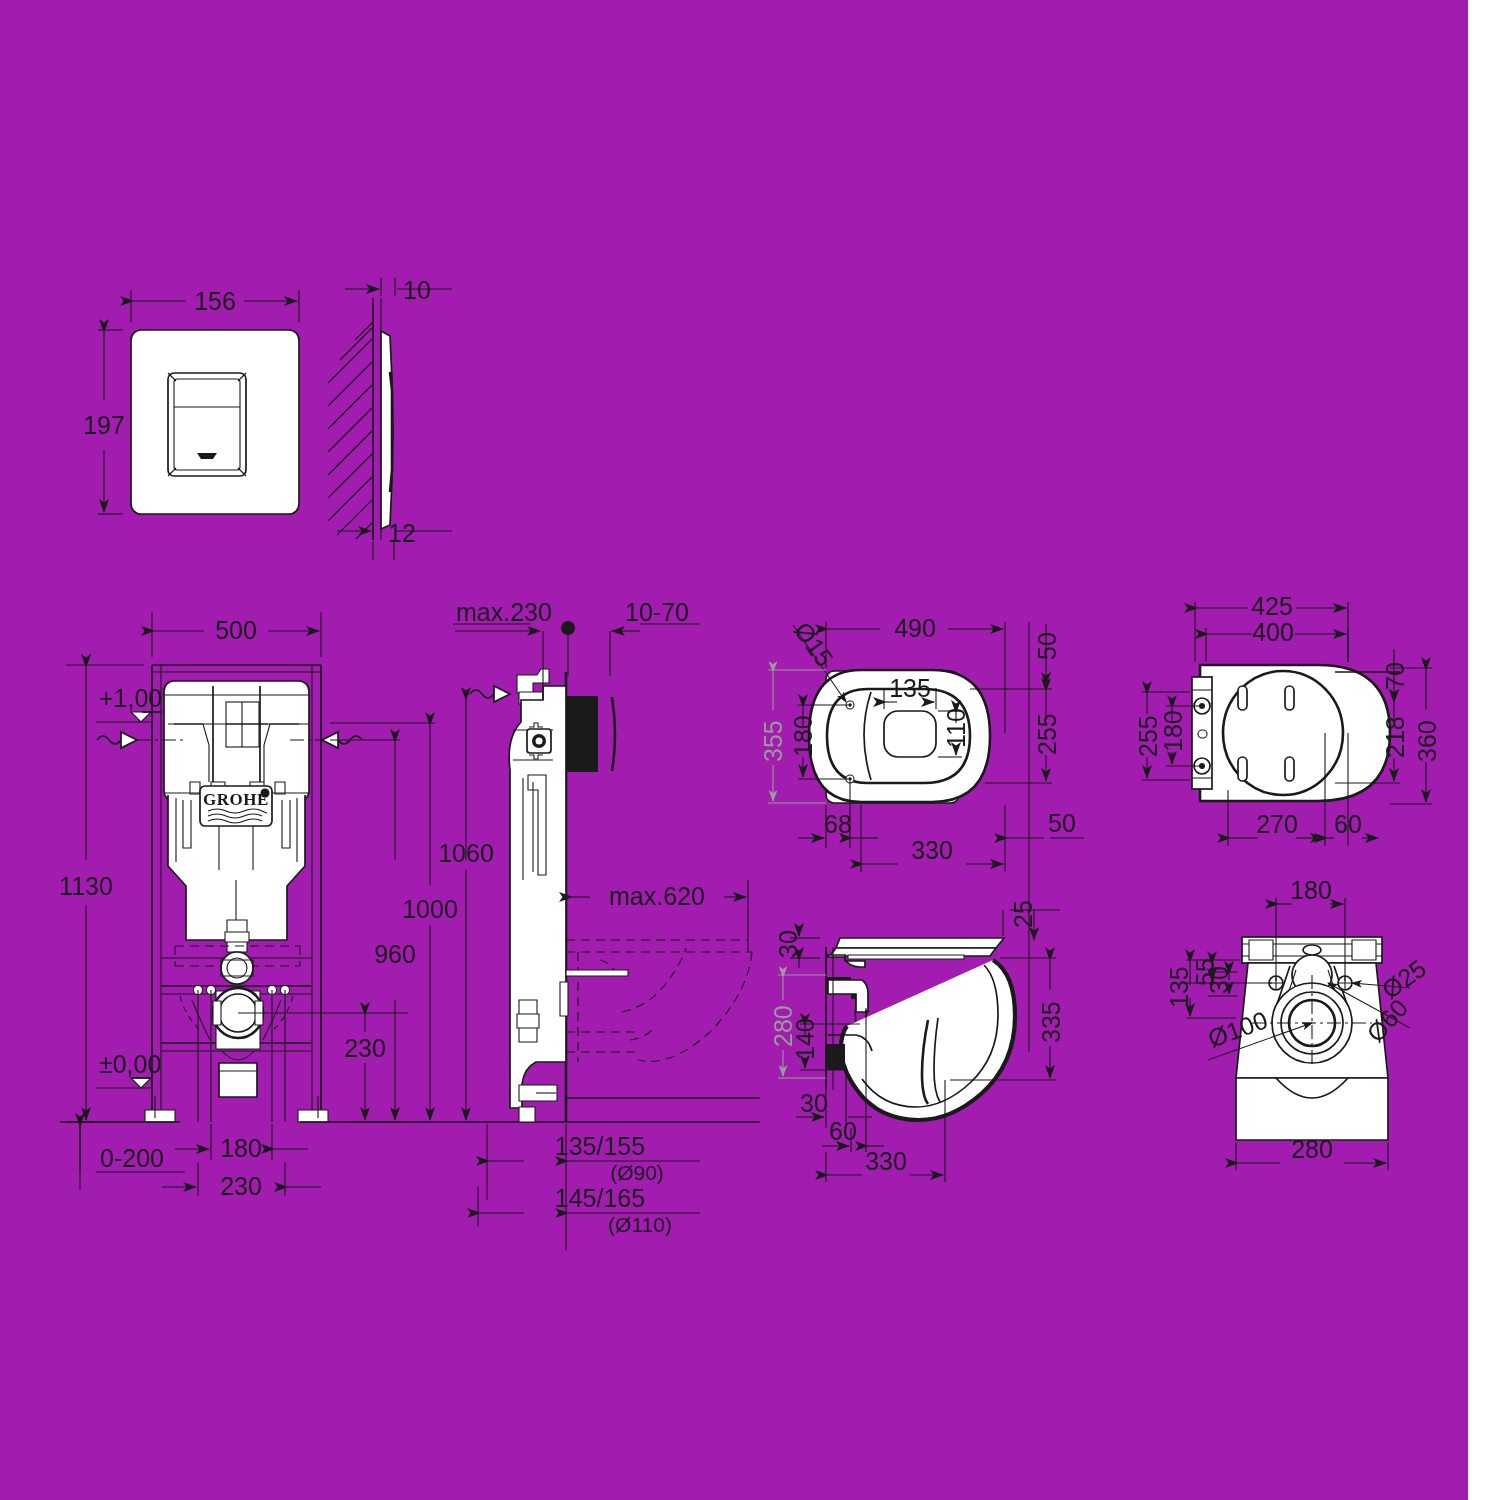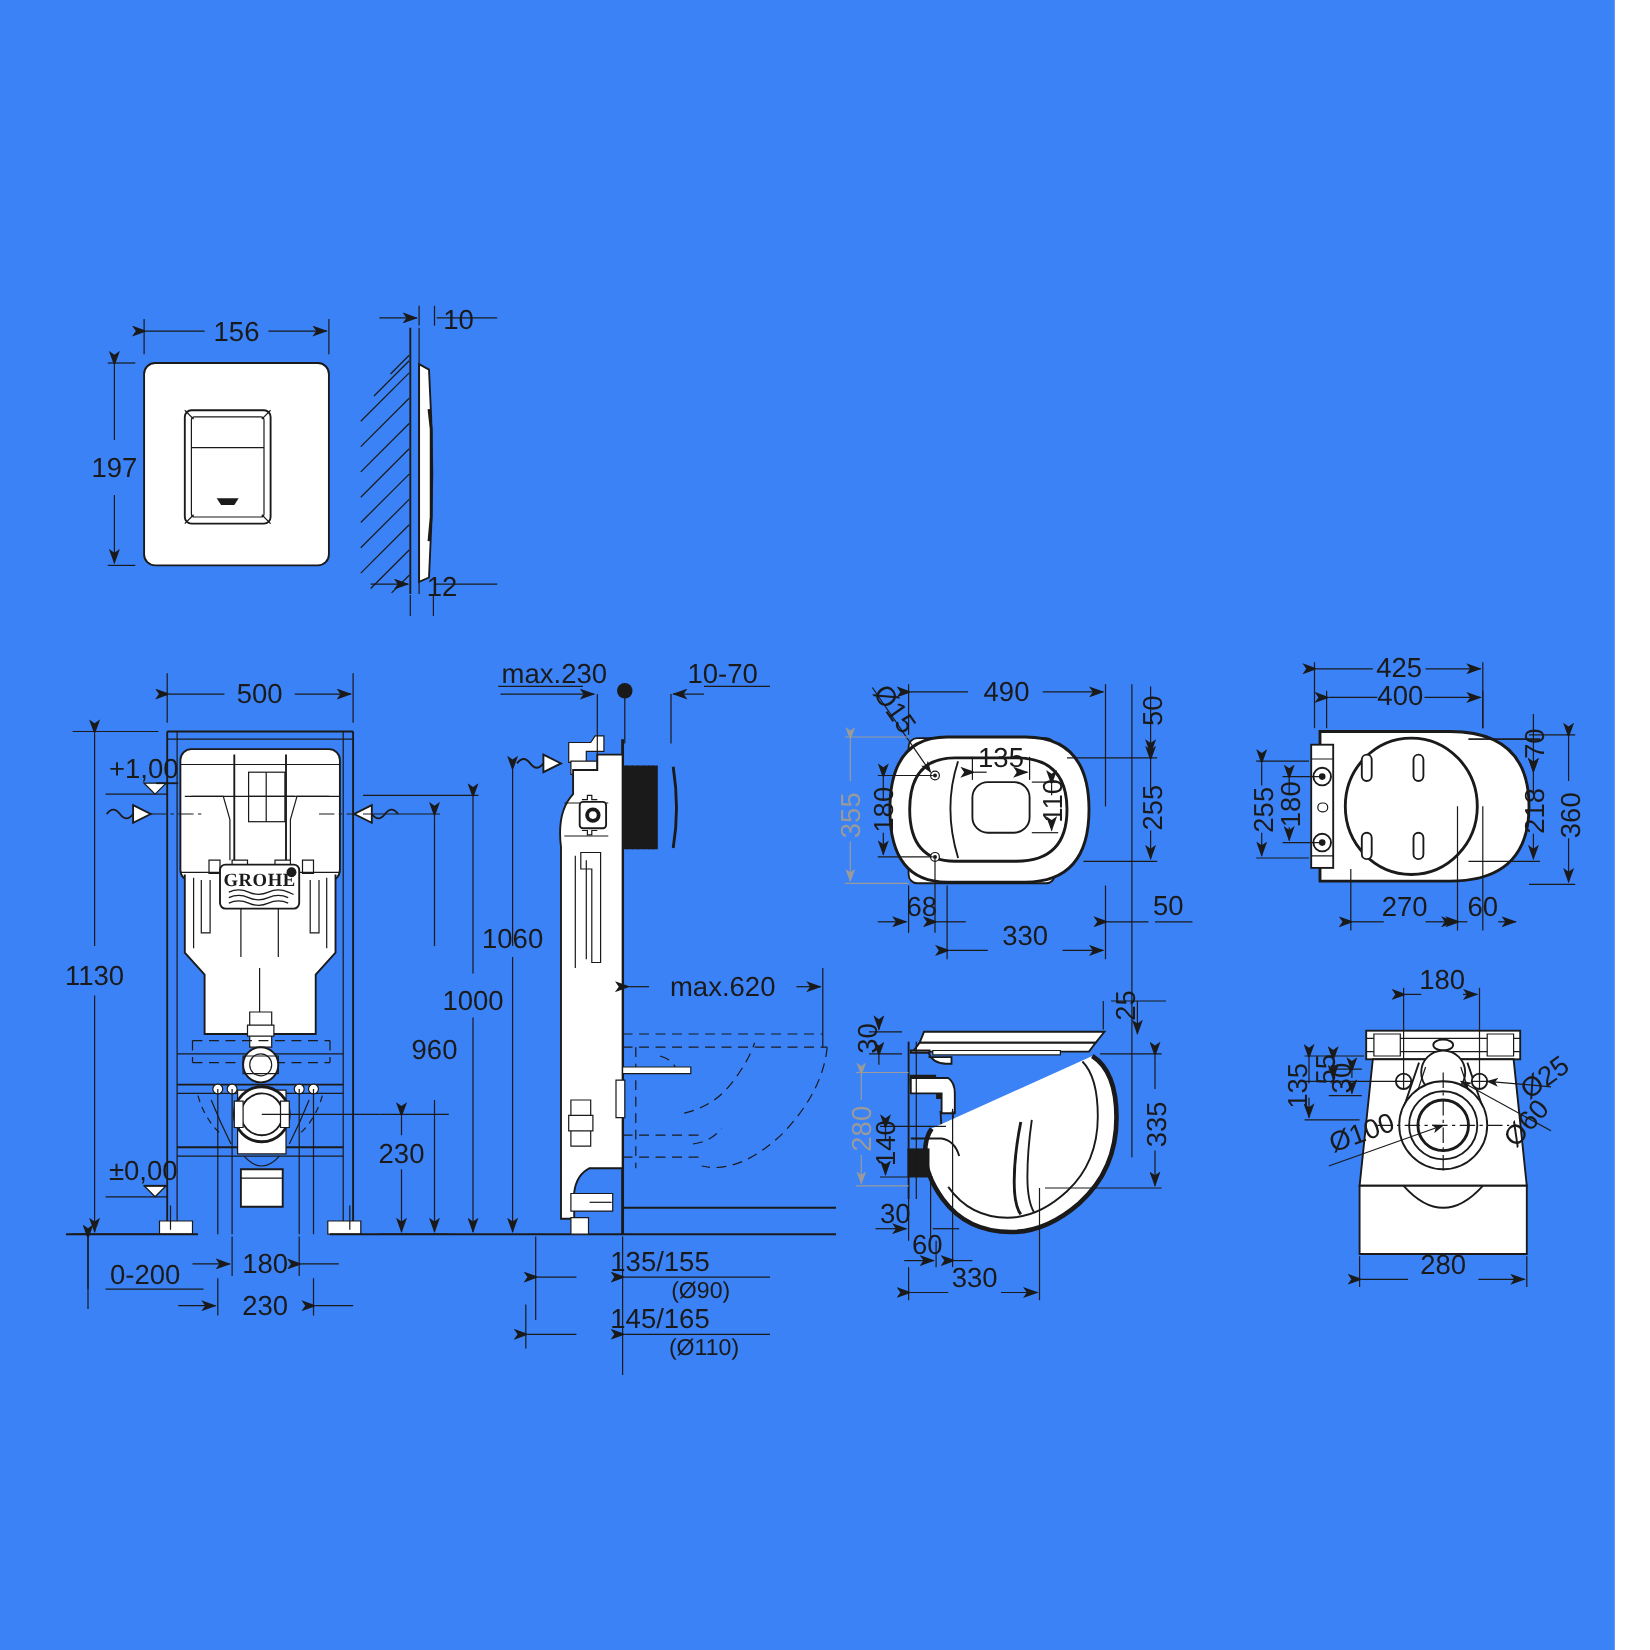--- a/index.html
+++ b/index.html
@@ -1,18 +1,18 @@
 <!DOCTYPE html>
 <html><head>
 <meta charset="utf-8">
 <title>Technical Drawing</title>
 <style>
   html,body{margin:0;padding:0;background:#ffffff;}
   body{width:1500px;height:1500px;font-family:"Liberation Sans",sans-serif;}
-  #sheet{position:relative;width:1468px;height:1500px;background:#3b82f6;overflow:hidden;}
+  #sheet{position:relative;width:1468px;height:1500px;background:#a21caf;overflow:hidden;}
   svg{display:block;}
   .dimtxt{font-family:"Liberation Sans",sans-serif;font-size:25px;fill:#1a1a1a;}
   .dimtxt-sm{font-family:"Liberation Sans",sans-serif;font-size:21px;fill:#1a1a1a;}
   .dimtxt-gray{font-family:"Liberation Sans",sans-serif;font-size:25px;fill:#9a9a9a;}
   .ln{stroke:#1a1a1a;fill:none;}
   .thin{stroke-width:1.1;}
   .med{stroke-width:1.7;}
   .thick{stroke-width:2.6;}
   .xthick{stroke-width:4.2;}
   .dash{stroke-dasharray:9 6;}

